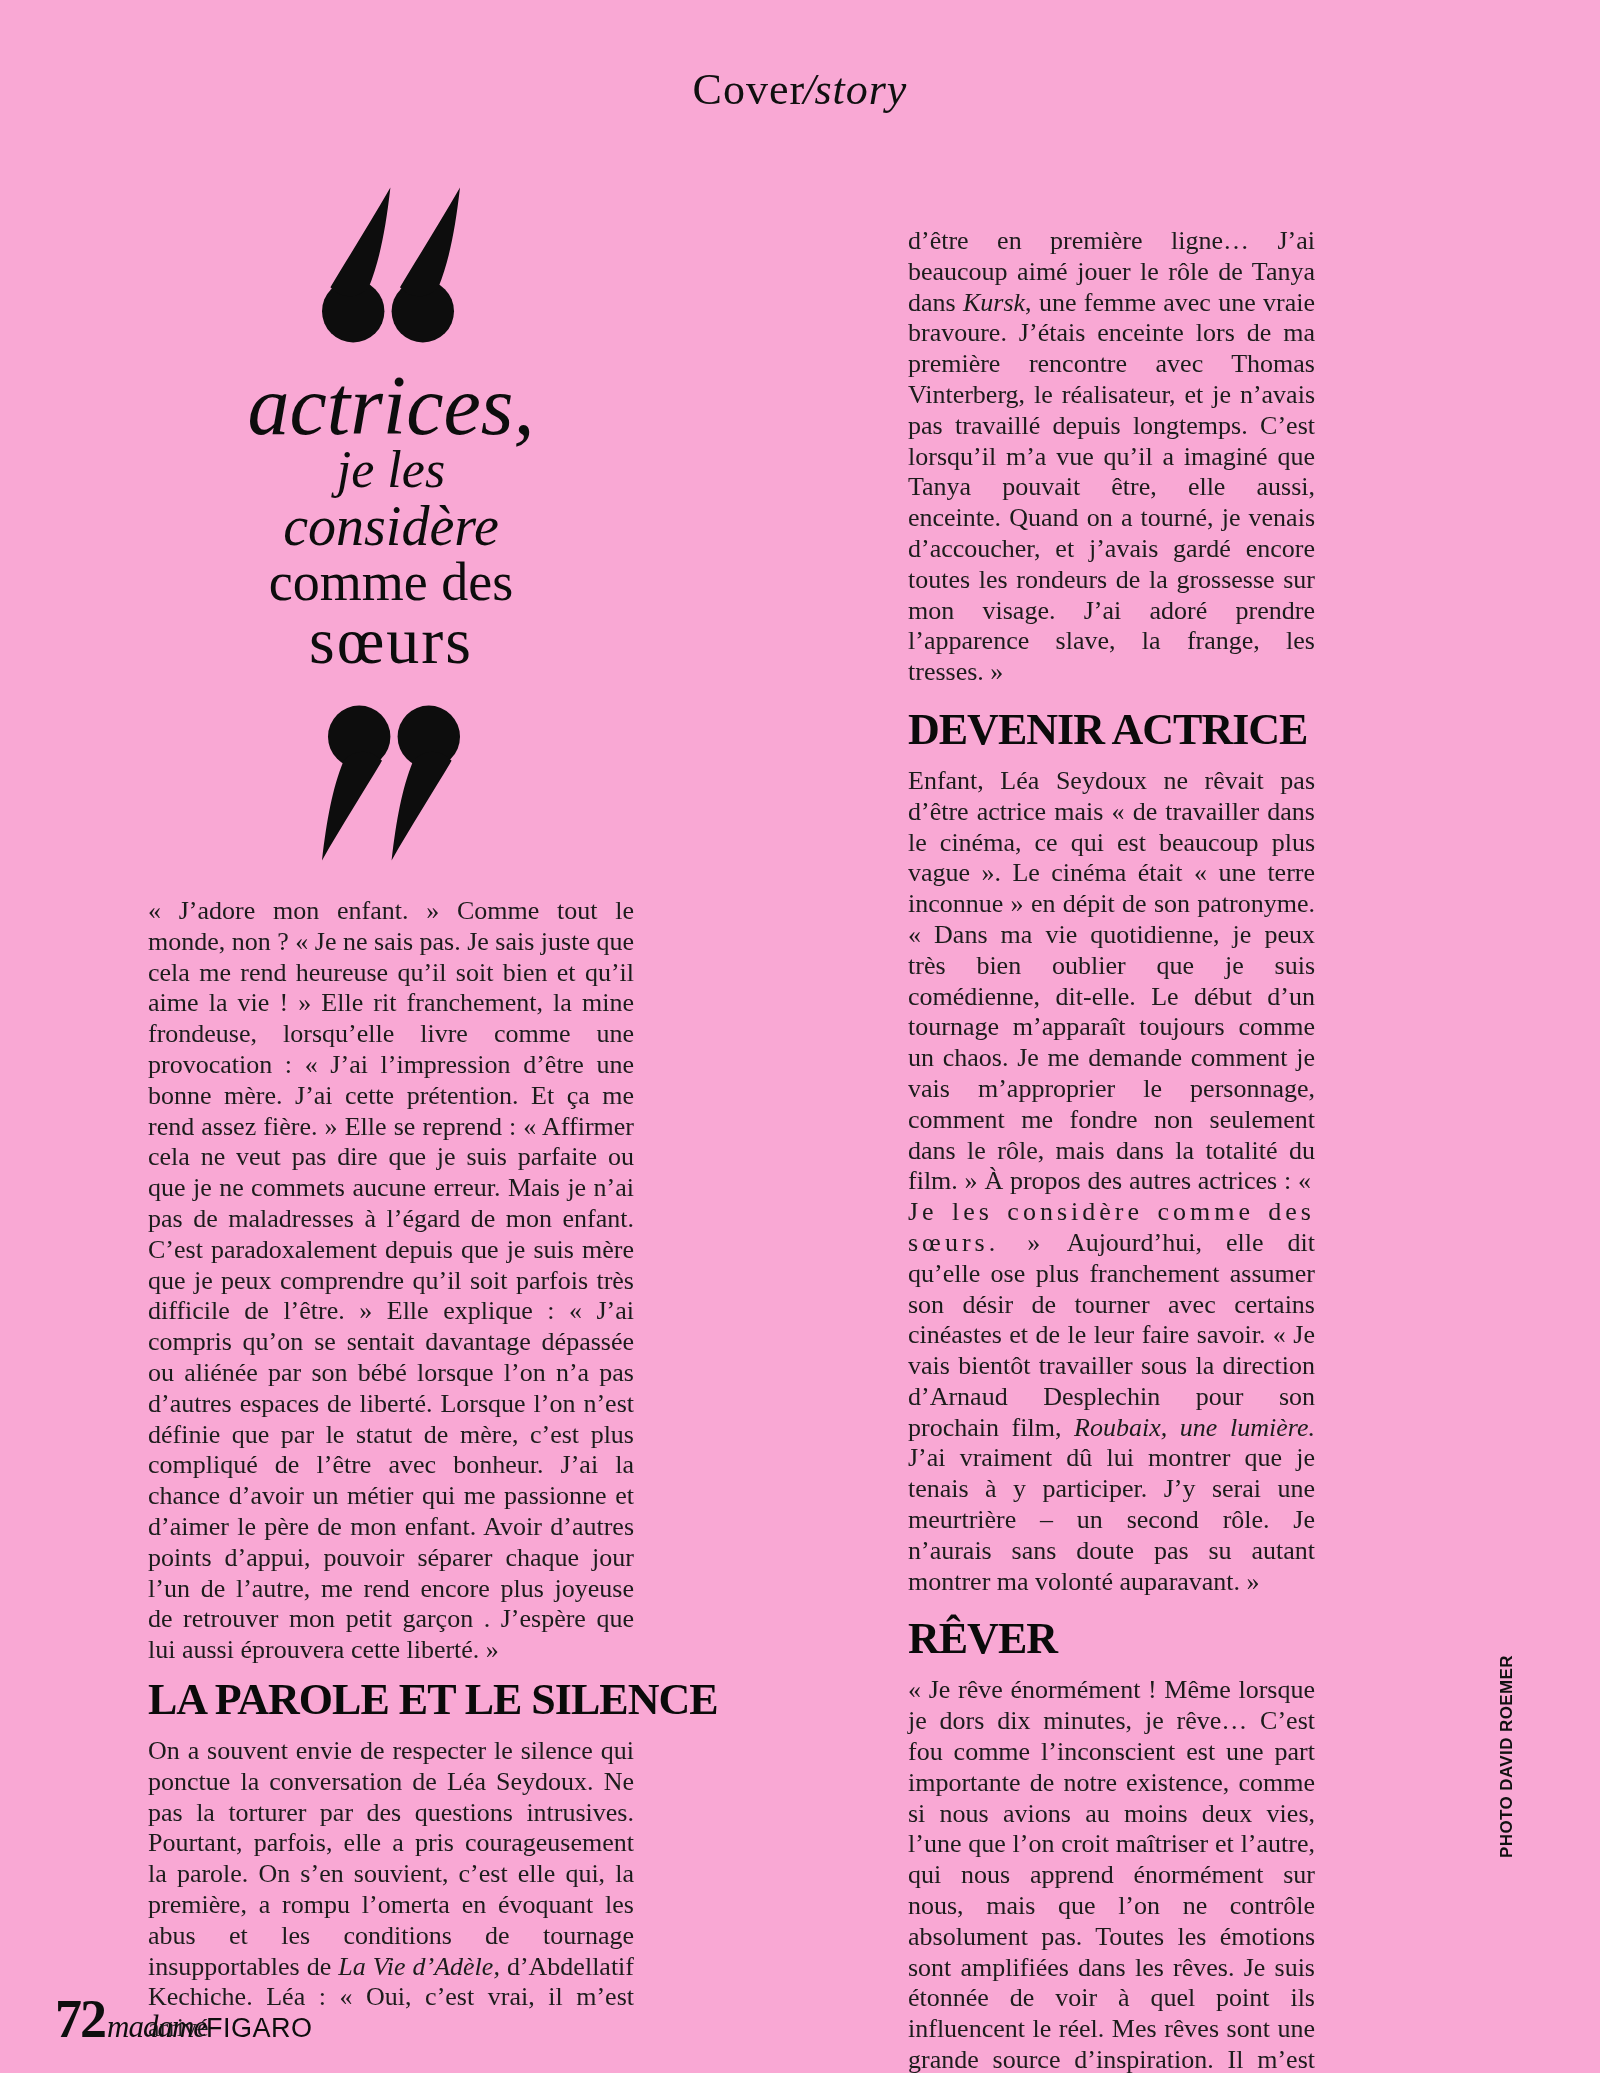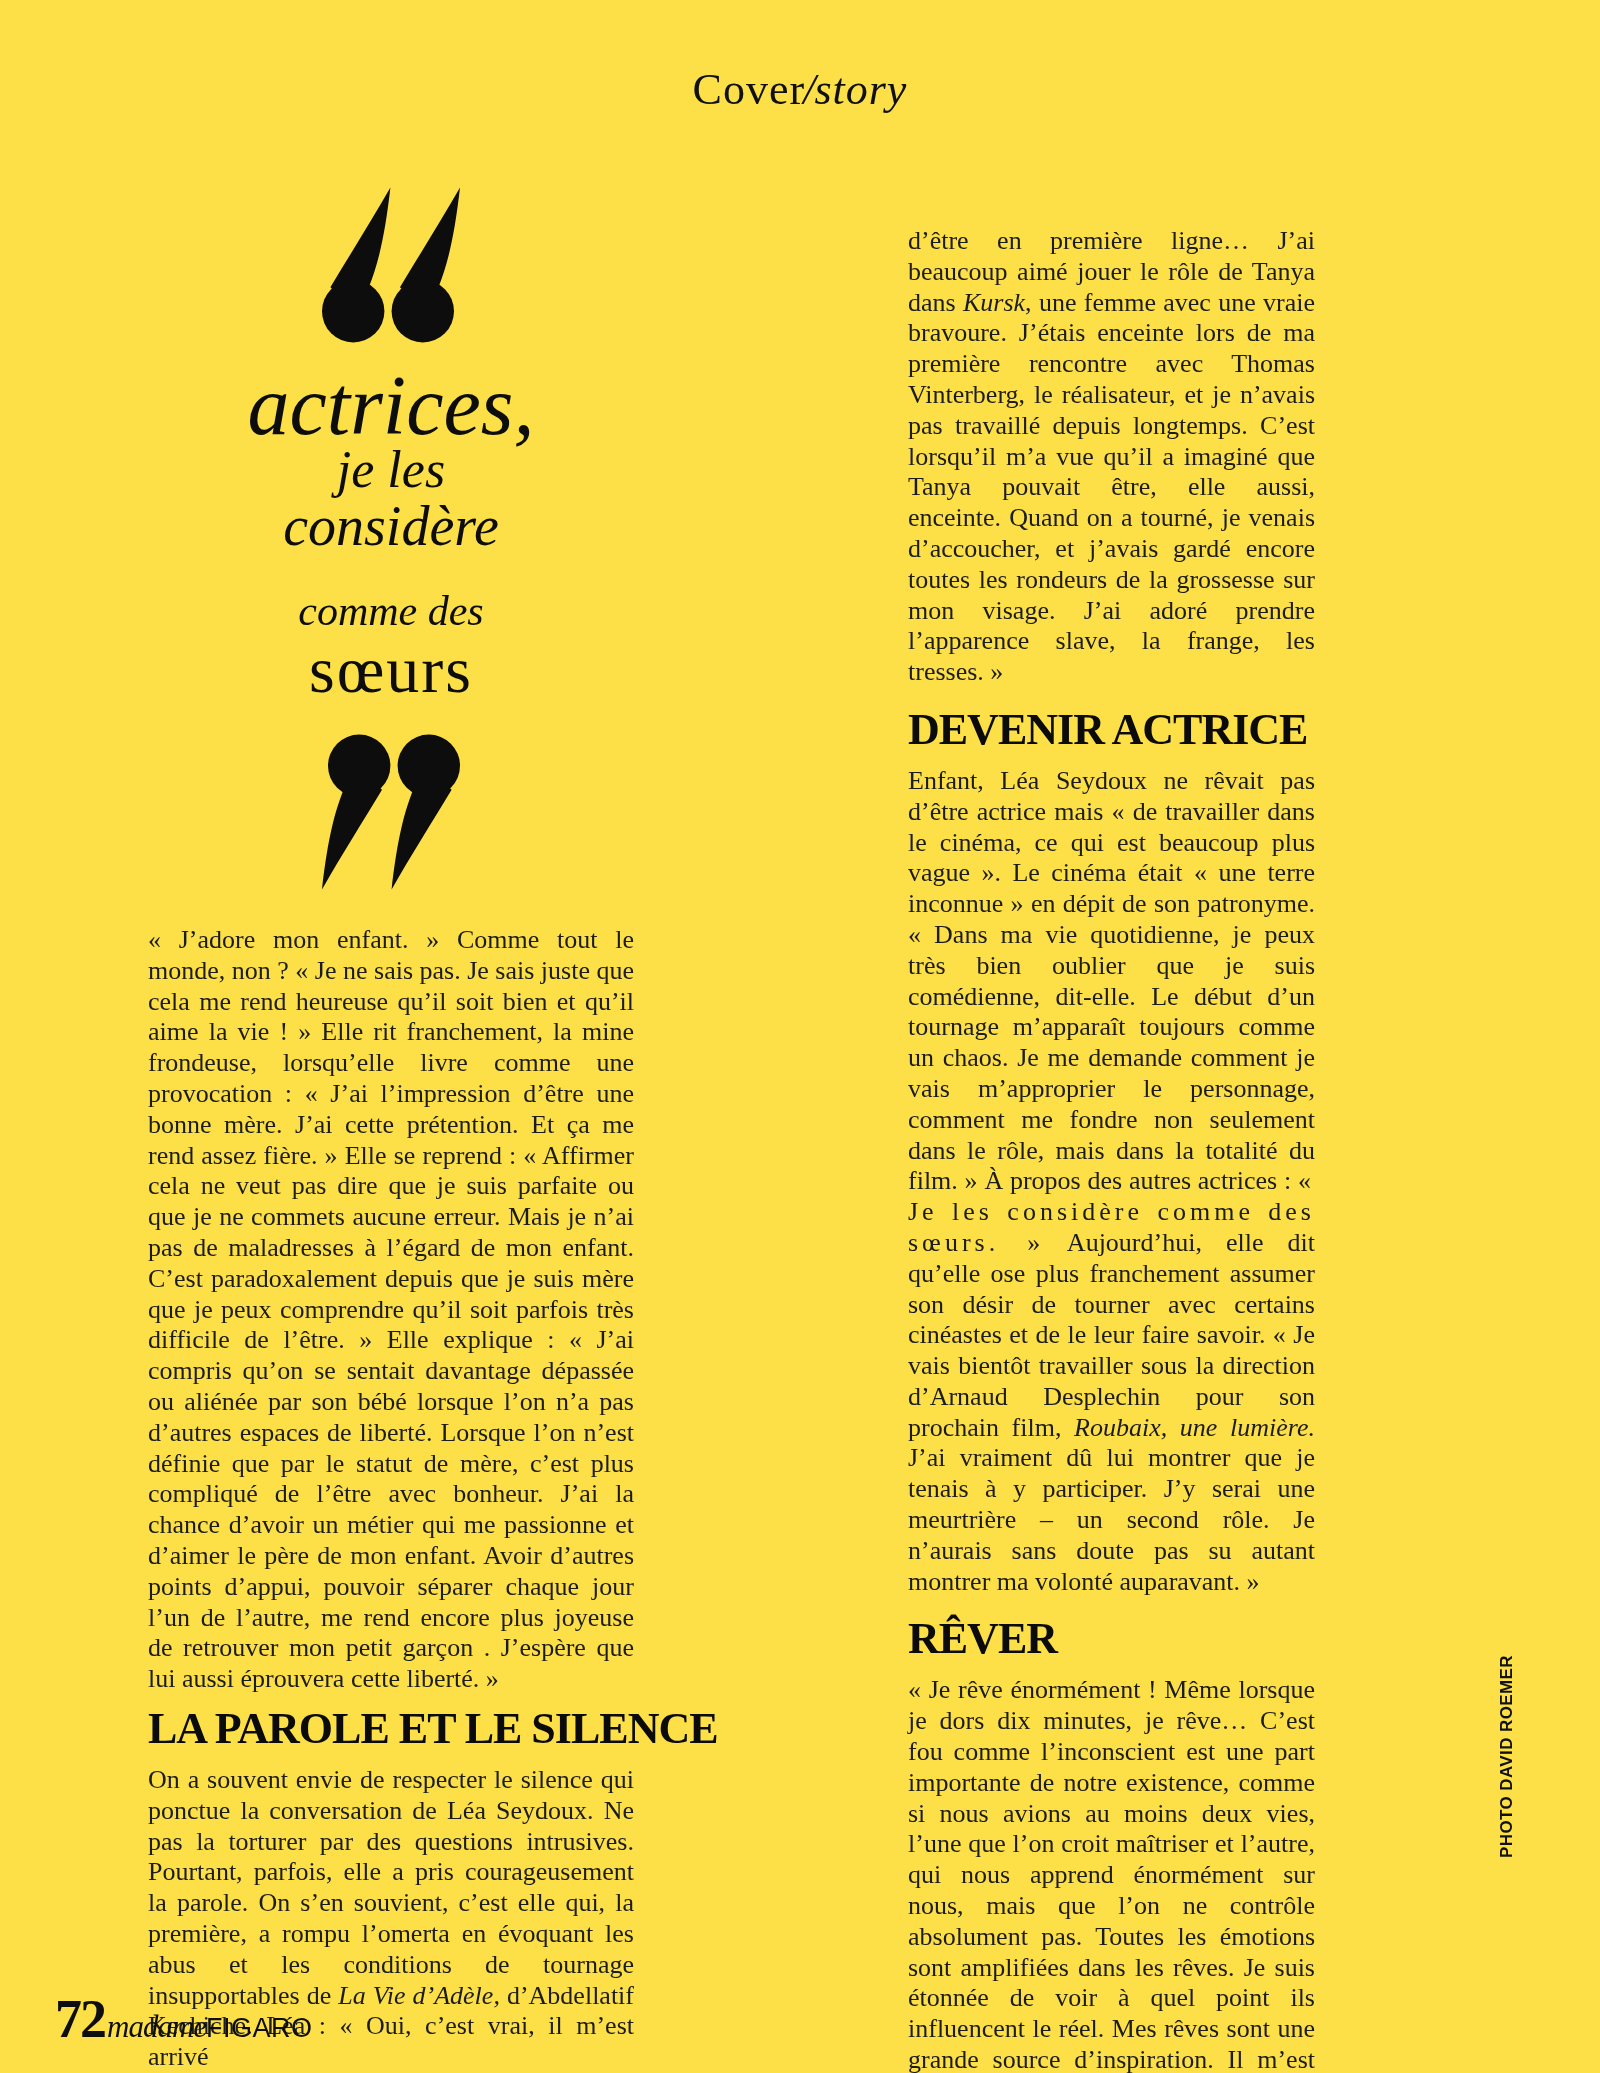--- a/index.html
+++ b/index.html
@@ -1,17 +1,17 @@
 <!DOCTYPE html>
 <html lang="fr"><head>
 <meta charset="utf-8">
 <style>
   html,body { margin:0; padding:0; background:#ffffff; }
   .page {
-    position:relative; width:1600px; height:2073px; background:#fde047;
+    position:relative; width:1600px; height:2073px; background:#f9a8d4;
     font-family:"Liberation Serif", serif; color:#1a1a1a; overflow:hidden;
   }
 
   
   .masthead {
     position:absolute; top:68px; left:0; width:100%;
     text-align:center; font-size:44px; line-height:44px; color:#101010;
     letter-spacing:1px;
   }
   .masthead .slash { font-style:italic; font-weight:400; margin:0 -2px; }
@@ -24,21 +24,21 @@
   
   .pullquote { text-align:center; color:#0d0d0d; }
   .qmark { width:138px; margin:14px auto 24px; }
   .qmark svg { display:block; width:138px; height:162px; fill:#0d0d0d; }
   .qmark-close { margin:30px auto 0; transform:rotate(180deg); }
   .ql  { white-space:nowrap; }
   .ql1 { font-style:italic; font-size:58px; line-height:66px; }
   .ql2 { font-style:italic; font-size:84px; line-height:72px; }
   .ql3 { font-style:italic; font-size:52px; line-height:56px; }
   .ql4 { font-style:italic; font-size:56px; line-height:56px; }
-  .ql5 { font-style:italic; font-size:42px; line-height:56px;margin-top:29px; }
+  .ql5 { font-size:54px; line-height:56px; }
   .ql6 { font-style:normal; font-size:66px; line-height:62px; letter-spacing:2px; }
 
   
   .body {
     margin:0; text-align:justify; font-size:26px; line-height:30.8px;
     color:#1c1c1c;
   }
   .intro { margin-top:32px; }
   .body i { font-style:italic; }
   .sp { letter-spacing:4px; }

